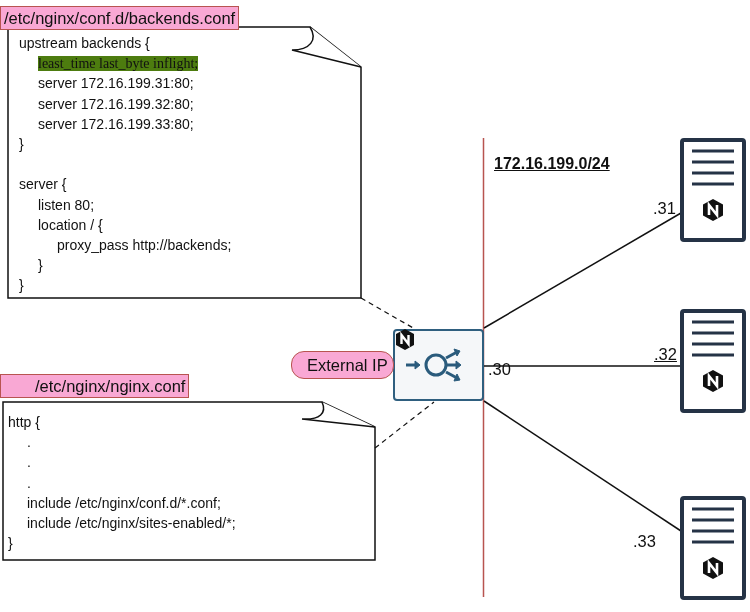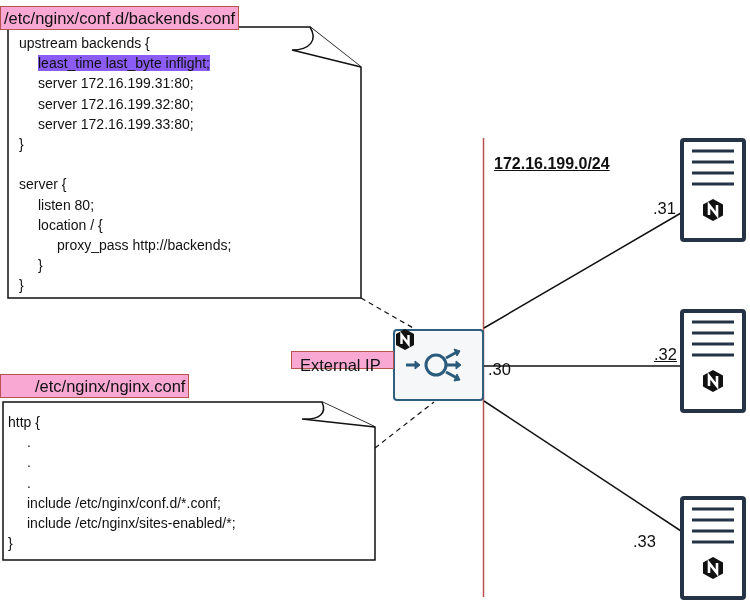--- a/index.html
+++ b/index.html
@@ -2,21 +2,21 @@
 <html><head>
   <meta charset="utf-8">
   <style>
     html, body { margin: 0; padding: 0; background: #ffffff; }
     body { width: 750px; height: 612px; position: relative; overflow: hidden;
            font-family: "Liberation Sans", sans-serif; color: #111; }
     #canvas { position: absolute; left: 0; top: 0; }
     .label-box { position: absolute; background: #f9a8d4; border: 1.5px solid #b85450;
                  font-size: 16.5px; line-height: 22px; padding: 0 3px; white-space: nowrap; box-sizing: border-box; }
     .code { position: absolute; font-size: 14px; line-height: 20.2px; white-space: pre; }
-    .code .hl { background: #8b5cf6; }
+    .code .hl { background: #4d7c0f; font-family: Liberation Serif, serif; }
     .t { position: absolute; font-size: 16.5px; white-space: nowrap; }
     .subnet { font-weight: bold; font-size: 16px; text-decoration: underline; }
   </style>
 </head>
 <body>
 
 <svg id="canvas" width="750" height="612" viewBox="0 0 750 612">
 
   <g>
     <path d="M8 27 L310 27 L361 67 L361 298 L8 298 Z" fill="#fff" stroke="#111" stroke-width="1.5"></path>
@@ -82,21 +82,21 @@
         <line x1="692" x2="734" y1="531" y2="531" stroke="#253346" stroke-width="3"></line>
         <line x1="692" x2="734" y1="542" y2="542" stroke="#253346" stroke-width="3"></line>
         <polygon points="713,557 723,562.5 723,573.5 713,579 703,573.5 703,562.5" fill="#111111"></polygon>
         <path d="M709 573 L709 563 L717 573 L717 563" stroke="#fff" stroke-width="2.6" fill="none"></path>
       </g>
     </g>
 </svg>
 
 <div class="label-box" style="left:0px;top:6px;">/etc/nginx/conf.d/backends.conf</div>
 <div class="label-box" style="left:0px;top:374px;padding-left:34px;">/etc/nginx/nginx.conf</div>
-<div class="label-box" style="left:291px;top:351px;width:103px;height:18px;line-height:27px;padding-left:8px;">External IP</div>
+<div class="label-box" style="left:291px;top:351px;width:103px;height:28px;line-height:27px;padding-left:15px;border-radius:13px;">External IP</div>
 
 <div class="code" id="code-backends" style="left:19px;top:33px;"><div style="padding-left: 0px; height: 20.2px;"><span>upstream backends {</span></div><div style="padding-left: 19px; height: 20.2px;"><span class="hl">least_time last_byte inflight;</span></div><div style="padding-left: 19px; height: 20.2px;"><span>server 172.16.199.31:80;</span></div><div style="padding-left: 19px; height: 20.2px;"><span>server 172.16.199.32:80;</span></div><div style="padding-left: 19px; height: 20.2px;"><span>server 172.16.199.33:80;</span></div><div style="padding-left: 0px; height: 20.2px;"><span>}</span></div><div style="padding-left: 0px; height: 20.2px;"><span></span></div><div style="padding-left: 0px; height: 20.2px;"><span>server {</span></div><div style="padding-left: 19px; height: 20.2px;"><span>listen 80;</span></div><div style="padding-left: 19px; height: 20.2px;"><span>location / {</span></div><div style="padding-left: 38px; height: 20.2px;"><span>proxy_pass http://backends;</span></div><div style="padding-left: 19px; height: 20.2px;"><span>}</span></div><div style="padding-left: 0px; height: 20.2px;"><span>}</span></div></div>
 <div class="code" id="code-nginx" style="left:8px;top:412px;"><div style="padding-left: 0px; height: 20.2px;"><span>http {</span></div><div style="padding-left: 19px; height: 20.2px;"><span>.</span></div><div style="padding-left: 19px; height: 20.2px;"><span>.</span></div><div style="padding-left: 19px; height: 20.2px;"><span>.</span></div><div style="padding-left: 19px; height: 20.2px;"><span>include /etc/nginx/conf.d/*.conf;</span></div><div style="padding-left: 19px; height: 20.2px;"><span>include /etc/nginx/sites-enabled/*;</span></div><div style="padding-left: 0px; height: 20.2px;"><span>}</span></div></div>
 
 <div class="t subnet" style="left:494px;top:155px;">172.16.199.0/24</div>
 <div class="t" style="left:488px;top:332px;margin-top:28px;">.30</div>
 <div class="t" id="addr-0" style="left:653px;top:199px;text-align:center;">.31</div>
 <div class="t" id="addr-1" style="left:654px;top:345px;text-decoration:underline;">.32</div>
 <div class="t" id="addr-2" style="left:633px;top:532px;">.33</div>
 

